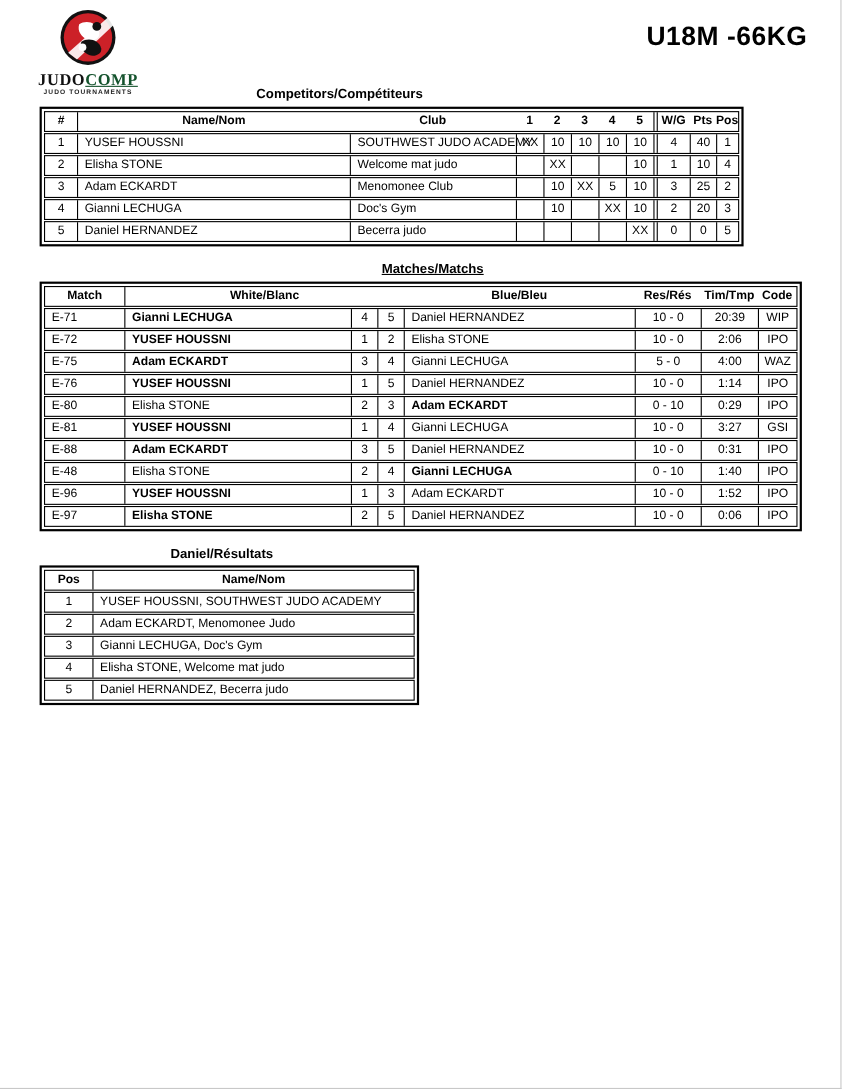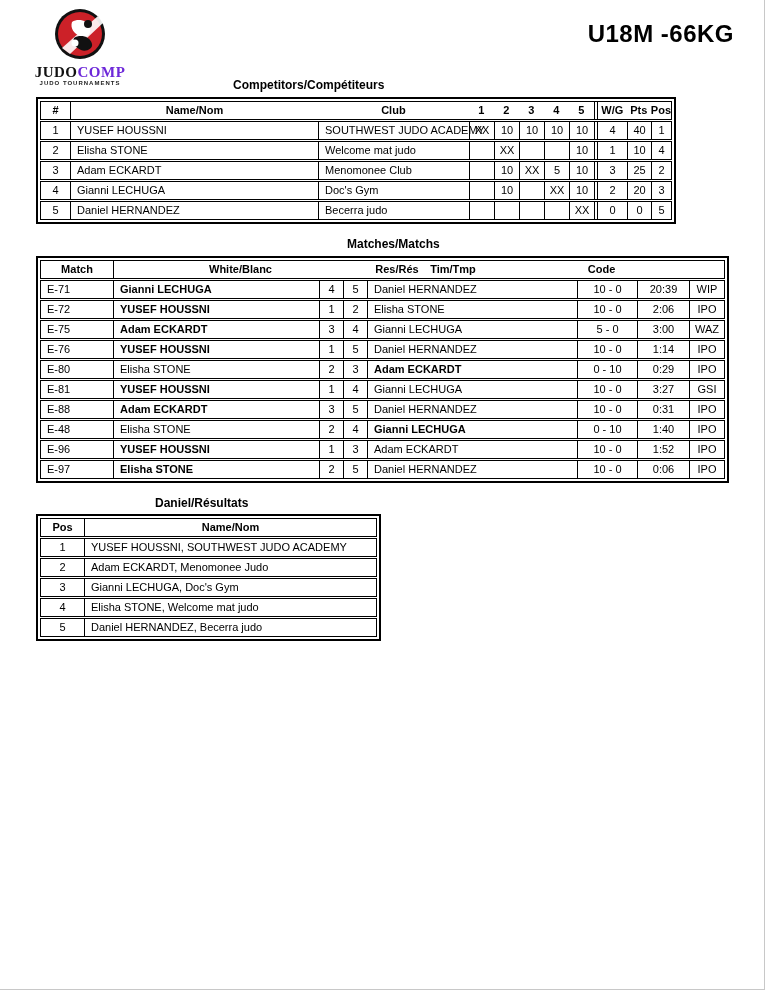--- a/index.html
+++ b/index.html
@@ -13,21 +13,21 @@
     border-bottom:1px solid #c8c8c8;
     box-sizing:border-box;
     overflow:hidden;
   }
   .abs{position:absolute;}
 
   
   .logo{left:34px;top:8px;width:92px;text-align:center;}
   .brand{font-family:"Liberation Serif","DejaVu Serif",serif;font-weight:bold;font-size:15px;letter-spacing:0.5px;line-height:14px;margin-top:1px;}
   .brand .judo{color:#111;}
-  .brand .comp{color:#6d28d9;}
+  .brand .comp{color:#14532d;text-decoration:underline;}
   .tagline{font-size:6px;font-weight:bold;letter-spacing:1px;color:#222;margin-top:1px;}
 
   
   .page-title{right:30px;top:20px;font-size:24px;font-weight:bold;letter-spacing:0.5px;}
 
   
   .sec-title{font-size:12px;font-weight:bold;}
 
   
   .tbl{border:2px solid #000;background:#fff;padding:1px;box-sizing:border-box;}
@@ -162,26 +162,27 @@
     <div class="cell cc w-s bl"></div>
     <div class="cell cc w-s bl"></div>
     <div class="cell cc w-s bl"></div>
     <div class="cell cc w-s bl">XX</div>
     <div class="cell cc w-wg bl2">0</div>
     <div class="cell cc w-pts bl">0</div>
     <div class="cell cc w-pos bl">5</div>
   </div>
 </div>
 
-<div class="abs sec-title" style="left:347px;top:237px;">Matches/Matchs</div>
+<div class="abs sec-title" style="left:347px;top:237px;text-decoration:underline;">Matches/Matchs</div>
 
 <div class="abs tbl" style="left:36px;top:256px;width:693px;">
   <div class="row hrow">
     <div class="cell cc m-id">Match</div>
     <div class="cell cc bl" style="width:254px;">White/Blanc</div>
+    <div class="cell cc m-bname">Blue/Bleu</div>
     <div class="cell cc m-res">Res/Rés</div>
     <div class="cell cc m-tim">Tim/Tmp</div>
     <div class="cell cc m-code">Code</div>
   </div>
 
   <div class="row">
     <div class="cell cl m-id">E-71</div>
     <div class="cell cl m-wname bl bold">Gianni LECHUGA</div>
     <div class="cell cc m-n bl">4</div>
     <div class="cell cc m-n bl">5</div>
@@ -202,21 +203,21 @@
     <div class="cell cc m-code bl">IPO</div>
   </div>
 
   <div class="row">
     <div class="cell cl m-id">E-75</div>
     <div class="cell cl m-wname bl bold">Adam ECKARDT</div>
     <div class="cell cc m-n bl">3</div>
     <div class="cell cc m-n bl">4</div>
     <div class="cell cl m-bname bl">Gianni LECHUGA</div>
     <div class="cell cc m-res bl">5 - 0</div>
-    <div class="cell cc m-tim bl">3:00</div>
+    <div class="cell cc m-tim bl">4:00</div>
     <div class="cell cc m-code bl">WAZ</div>
   </div>
 
   <div class="row">
     <div class="cell cl m-id">E-76</div>
     <div class="cell cl m-wname bl bold">YUSEF HOUSSNI</div>
     <div class="cell cc m-n bl">1</div>
     <div class="cell cc m-n bl">5</div>
     <div class="cell cl m-bname bl">Daniel HERNANDEZ</div>
     <div class="cell cc m-res bl">10 - 0</div>

